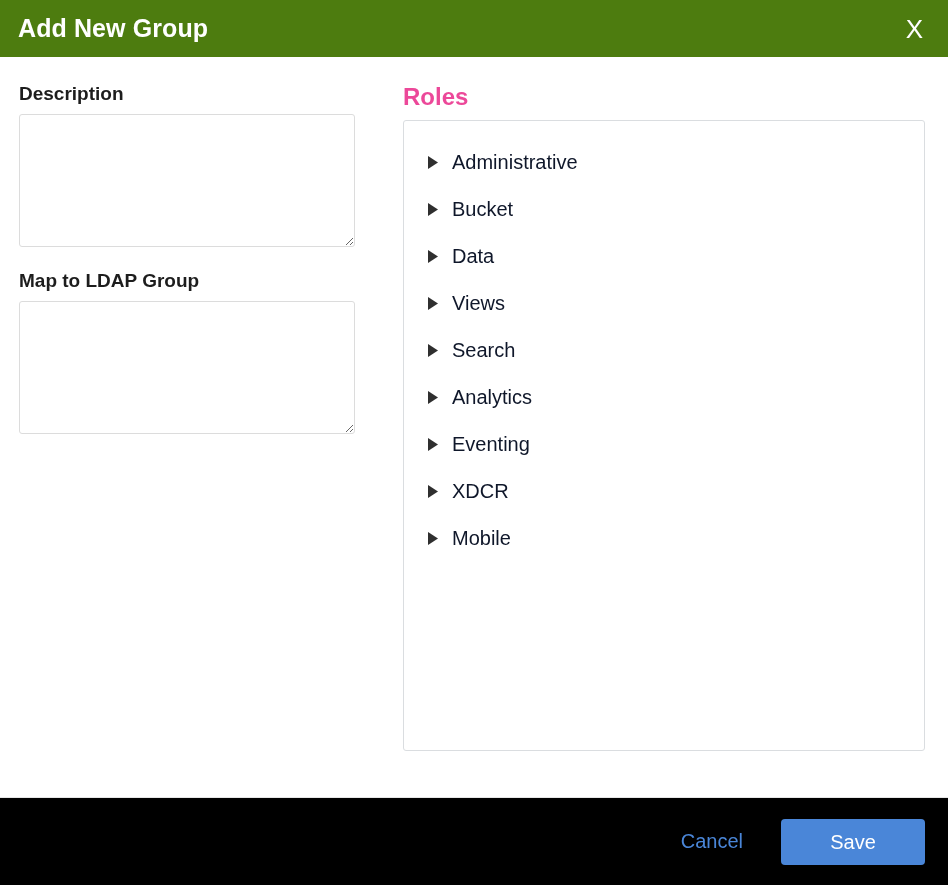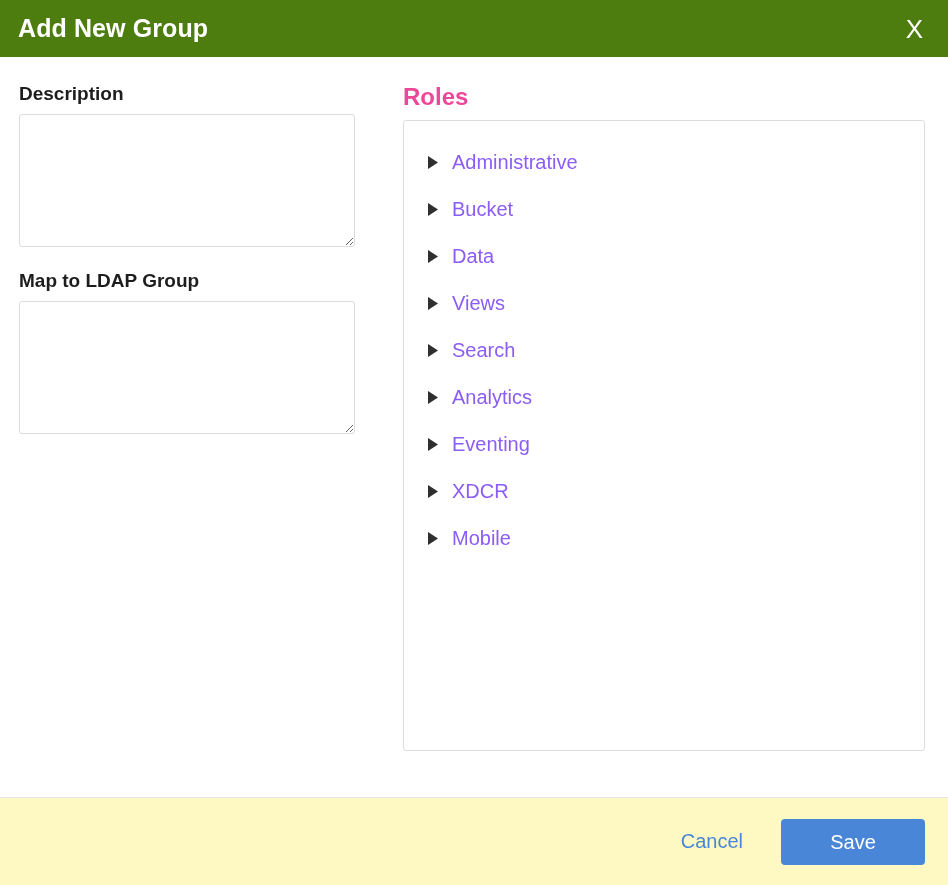--- a/index.html
+++ b/index.html
@@ -141,35 +141,35 @@
     width: 16px;
     flex: 0 0 16px;
     display: flex;
     align-items: center;
     justify-content: flex-start;
     margin-right: 8px;
   }
   .role-caret svg { display: block; }
   .role-name {
     font-size: 20px;
-    color: #8b5cf6;
+    color: #0f172a;
     line-height: 1;
     white-space: nowrap;
   }
 
   
   .dialog-footer {
     flex: 0 0 88px;
     height: 88px;
     border-top: 1px solid #e6e6e6;
     display: flex;
     align-items: center;
     justify-content: flex-end;
     padding: 0 23px 0 0;
-    background: #fef9c3;
+    background: #000000;
   }
   .cancel-link {
     color: #4a86d8;
     font-size: 20px;
     cursor: pointer;
     margin-right: 36px;
     user-select: none;
     background: none;
     border: none;
     font-family: "Liberation Sans", sans-serif;

